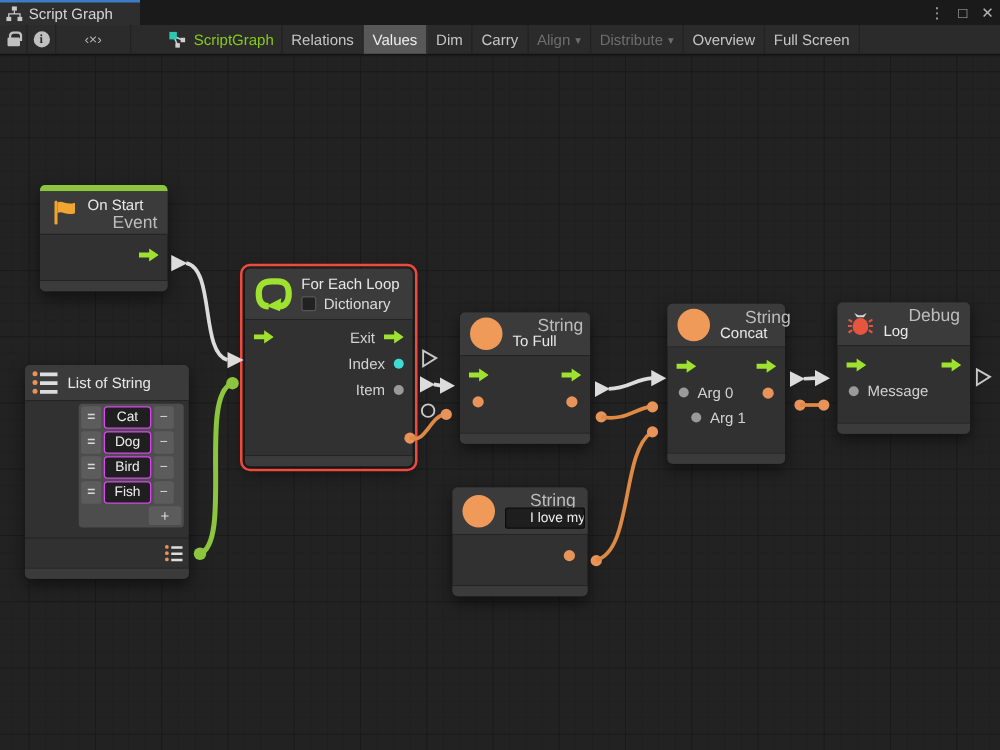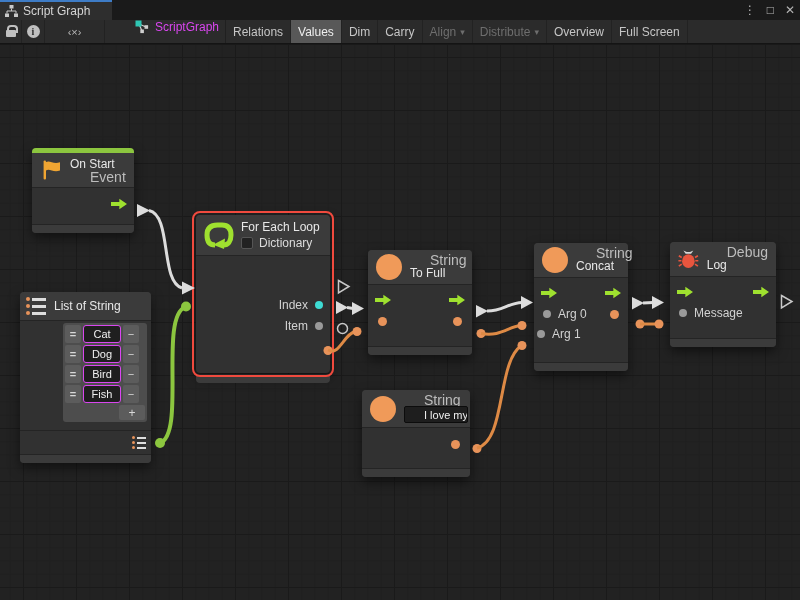--- a/index.html
+++ b/index.html
@@ -24,21 +24,21 @@
   .tbtn.disabled { color:#6e6e6e; }
   .tbtn .caret { font-size:9px; margin-left:4px; }
   .icon-btn { padding:0; }
   .w-lock{ width:22px; } .w-info{ width:23px; } .w-code{ width:60px; color:#b9b9b9; font-size:11px;}
   .lock { width:10px; height:7px; background:#c0c0c0; border-radius:1px; position:relative; margin-top:4px; }
   .lock::before { content:""; position:absolute; left:1.5px; top:-5px; width:7px; height:6px;
     border:2px solid #c0c0c0; border-bottom:none; border-radius:4px 4px 0 0; }
   .info { width:13px; height:13px; border-radius:50%; background:#c0c0c0; color:#2b2b2b;
     font-weight:bold; font-size:10px; display:flex; align-items:center; justify-content:center;
     font-family:"Liberation Serif", serif; }
-  .graph-ref { display:flex; gap:6px; margin-left:24px; padding:0 6px; color:#d946ef; }
+  .graph-ref { display:flex; align-items:center; gap:6px; margin-left:24px; padding:0 6px; color:#84cc16; }
   .zoom-wrap { display:flex; align-items:center; margin-left:22px; }
   .slider { width:90px; height:2px; background:#6f6f6f; position:relative; margin:0 8px 0 10px; }
   .slider .knob { position:absolute; right:-3px; top:-4px; width:10px; height:10px; border-radius:50%; background:#8f8f8f; }
   .zoom-val { margin-right:8px; }
   .sep { width:1px; background:#202020; }
 
   
   .graph { position:absolute; left:0; top:45px; width:800px; height:555px; background-color:#222;
     background-image:
       linear-gradient(#1a1a1a 1px, transparent 1px),
@@ -94,21 +94,21 @@
   .cell.minus { width:16px; }
   .lrow input { width:38px; height:18px; background:#1f1f1f; border:1px solid #d946ef; border-radius:3px;
     color:#efefef; font-size:11px; text-align:center; font-family:"Liberation Sans",sans-serif; }
   .addrow { display:flex; justify-content:flex-end; }
   .cell.plus { width:26px; height:15px; font-size:12px; }
   .portrow { border-top:1px solid #242424; height:24px; display:flex; align-items:center;
     justify-content:flex-end; padding:0 5px; margin-top:auto; }
   .n-list .nfoot { margin-top:0; }
 
   
-  .n-foreach { left:196px; top:215px; width:134px; height:158px; outline:2px solid #f04a3e; outline-offset:2px;gap:35px; }
+  .n-foreach { left:196px; top:215px; width:134px; height:158px; outline:2px solid #f04a3e; outline-offset:2px; }
   .n-foreach .nhead { padding:5px 8px; gap:7px; }
   .checkline { display:flex; align-items:center; gap:6px; margin-top:2px; }
   .checkbox { width:12px; height:12px; background:#222; border:1px solid #555; border-radius:2px; }
   .n-foreach .nrow { height:21px; }
 
   
   .n-tolower { left:368px; top:250px; width:104px; height:105px; }
   .n-literal { left:362px; top:390px; width:108px; height:87px; }
   .n-literal input { width:64px; height:17px; background:#1e1e1e; border:1px solid #0c0c0c; border-radius:2px;
     color:#efefef; font-size:11px; padding-left:19px; font-family:"Liberation Sans",sans-serif; }
@@ -273,20 +273,26 @@
     <div>
       <div class="ntitle">For Each Loop</div>
       <div class="checkline">
         <span class="checkbox"></span>
         <span>Dictionary</span>
       </div>
     </div>
   </div>
   <div class="nbody">
     <div class="nrow">
+      <span class="arrow"></span>
+      <span class="spacer"></span>
+      <span class="plabel">Exit</span>
+      <span class="arrow"></span>
+    </div>
+    <div class="nrow">
       <span class="spacer"></span>
       <span class="plabel">Index</span>
       <span class="dot teal"></span>
     </div>
     <div class="nrow">
       <span class="spacer"></span>
       <span class="plabel">Item</span>
       <span class="dot grey"></span>
     </div>
   </div>
@@ -346,21 +352,21 @@
         <span class="arrow"></span>
         <span class="spacer"></span>
         <span class="arrow"></span>
       </div>
     <div class="nrow val" style="padding:0 9px">
         <span class="dot grey"></span>
         <span class="plabel">Arg 0</span>
         <span class="spacer"></span>
         <span class="dot orange"></span>
       </div>
-    <div class="nrow val" style="padding:0 3px">
+    <div class="nrow val" style="padding:0 19px">
         <span class="dot grey"></span>
         <span class="plabel">Arg 1</span>
       </div>
   </div>
   <div class="nfoot"></div>
 </div>
 
 <div class="node n-log">
   <div class="nhead">
     <svg width="25" height="23" viewBox="0 0 25 23">

